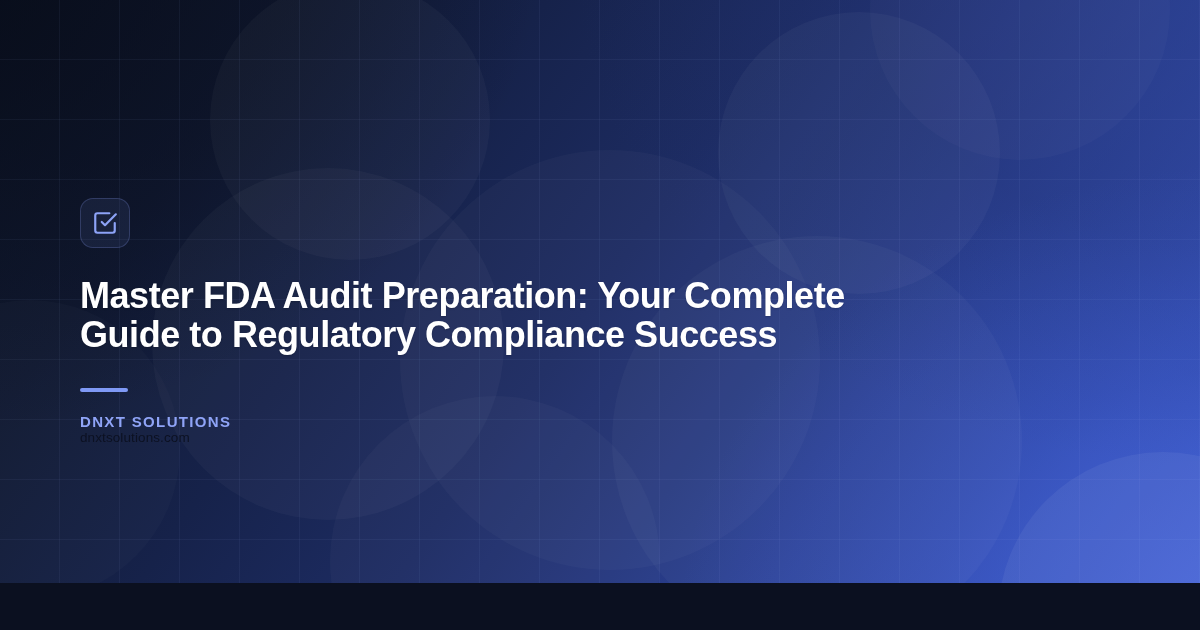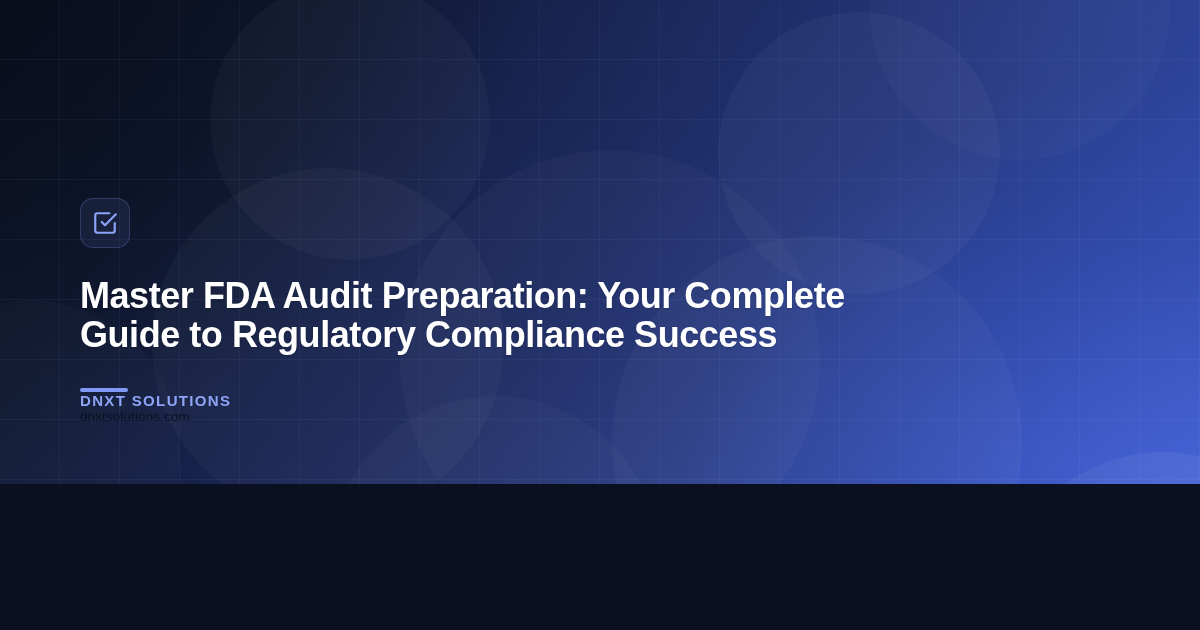--- a/index.html
+++ b/index.html
@@ -4,21 +4,21 @@
 <title>Social Card</title>
 <style>
   html, body {
     margin: 0;
     padding: 0;
     background: #0b1020;
   }
   #card {
     position: relative;
     width: 1200px;
-    height: 484px;
+    height: 583px;
     overflow: hidden;
     font-family: "Liberation Sans", "DejaVu Sans", sans-serif;
     -webkit-font-smoothing: antialiased;
   }
 
   
   .bg-base {
     position: absolute;
     inset: 0;
     background:
@@ -120,20 +120,21 @@
 
   .accent-bar {
     width: 48px;
     height: 4px;
     border-radius: 2px;
     background: #7f99f5;
     margin-top: 34px;
   }
 
   .brand {
+    margin-top: 21px;
     color: #8fa4f7;
     font-size: 15px;
     font-weight: bold;
     letter-spacing: 1.35px;
   }
 
   .site {
     color: #0c1122;
     font-size: 13.5px;
     font-weight: normal;

